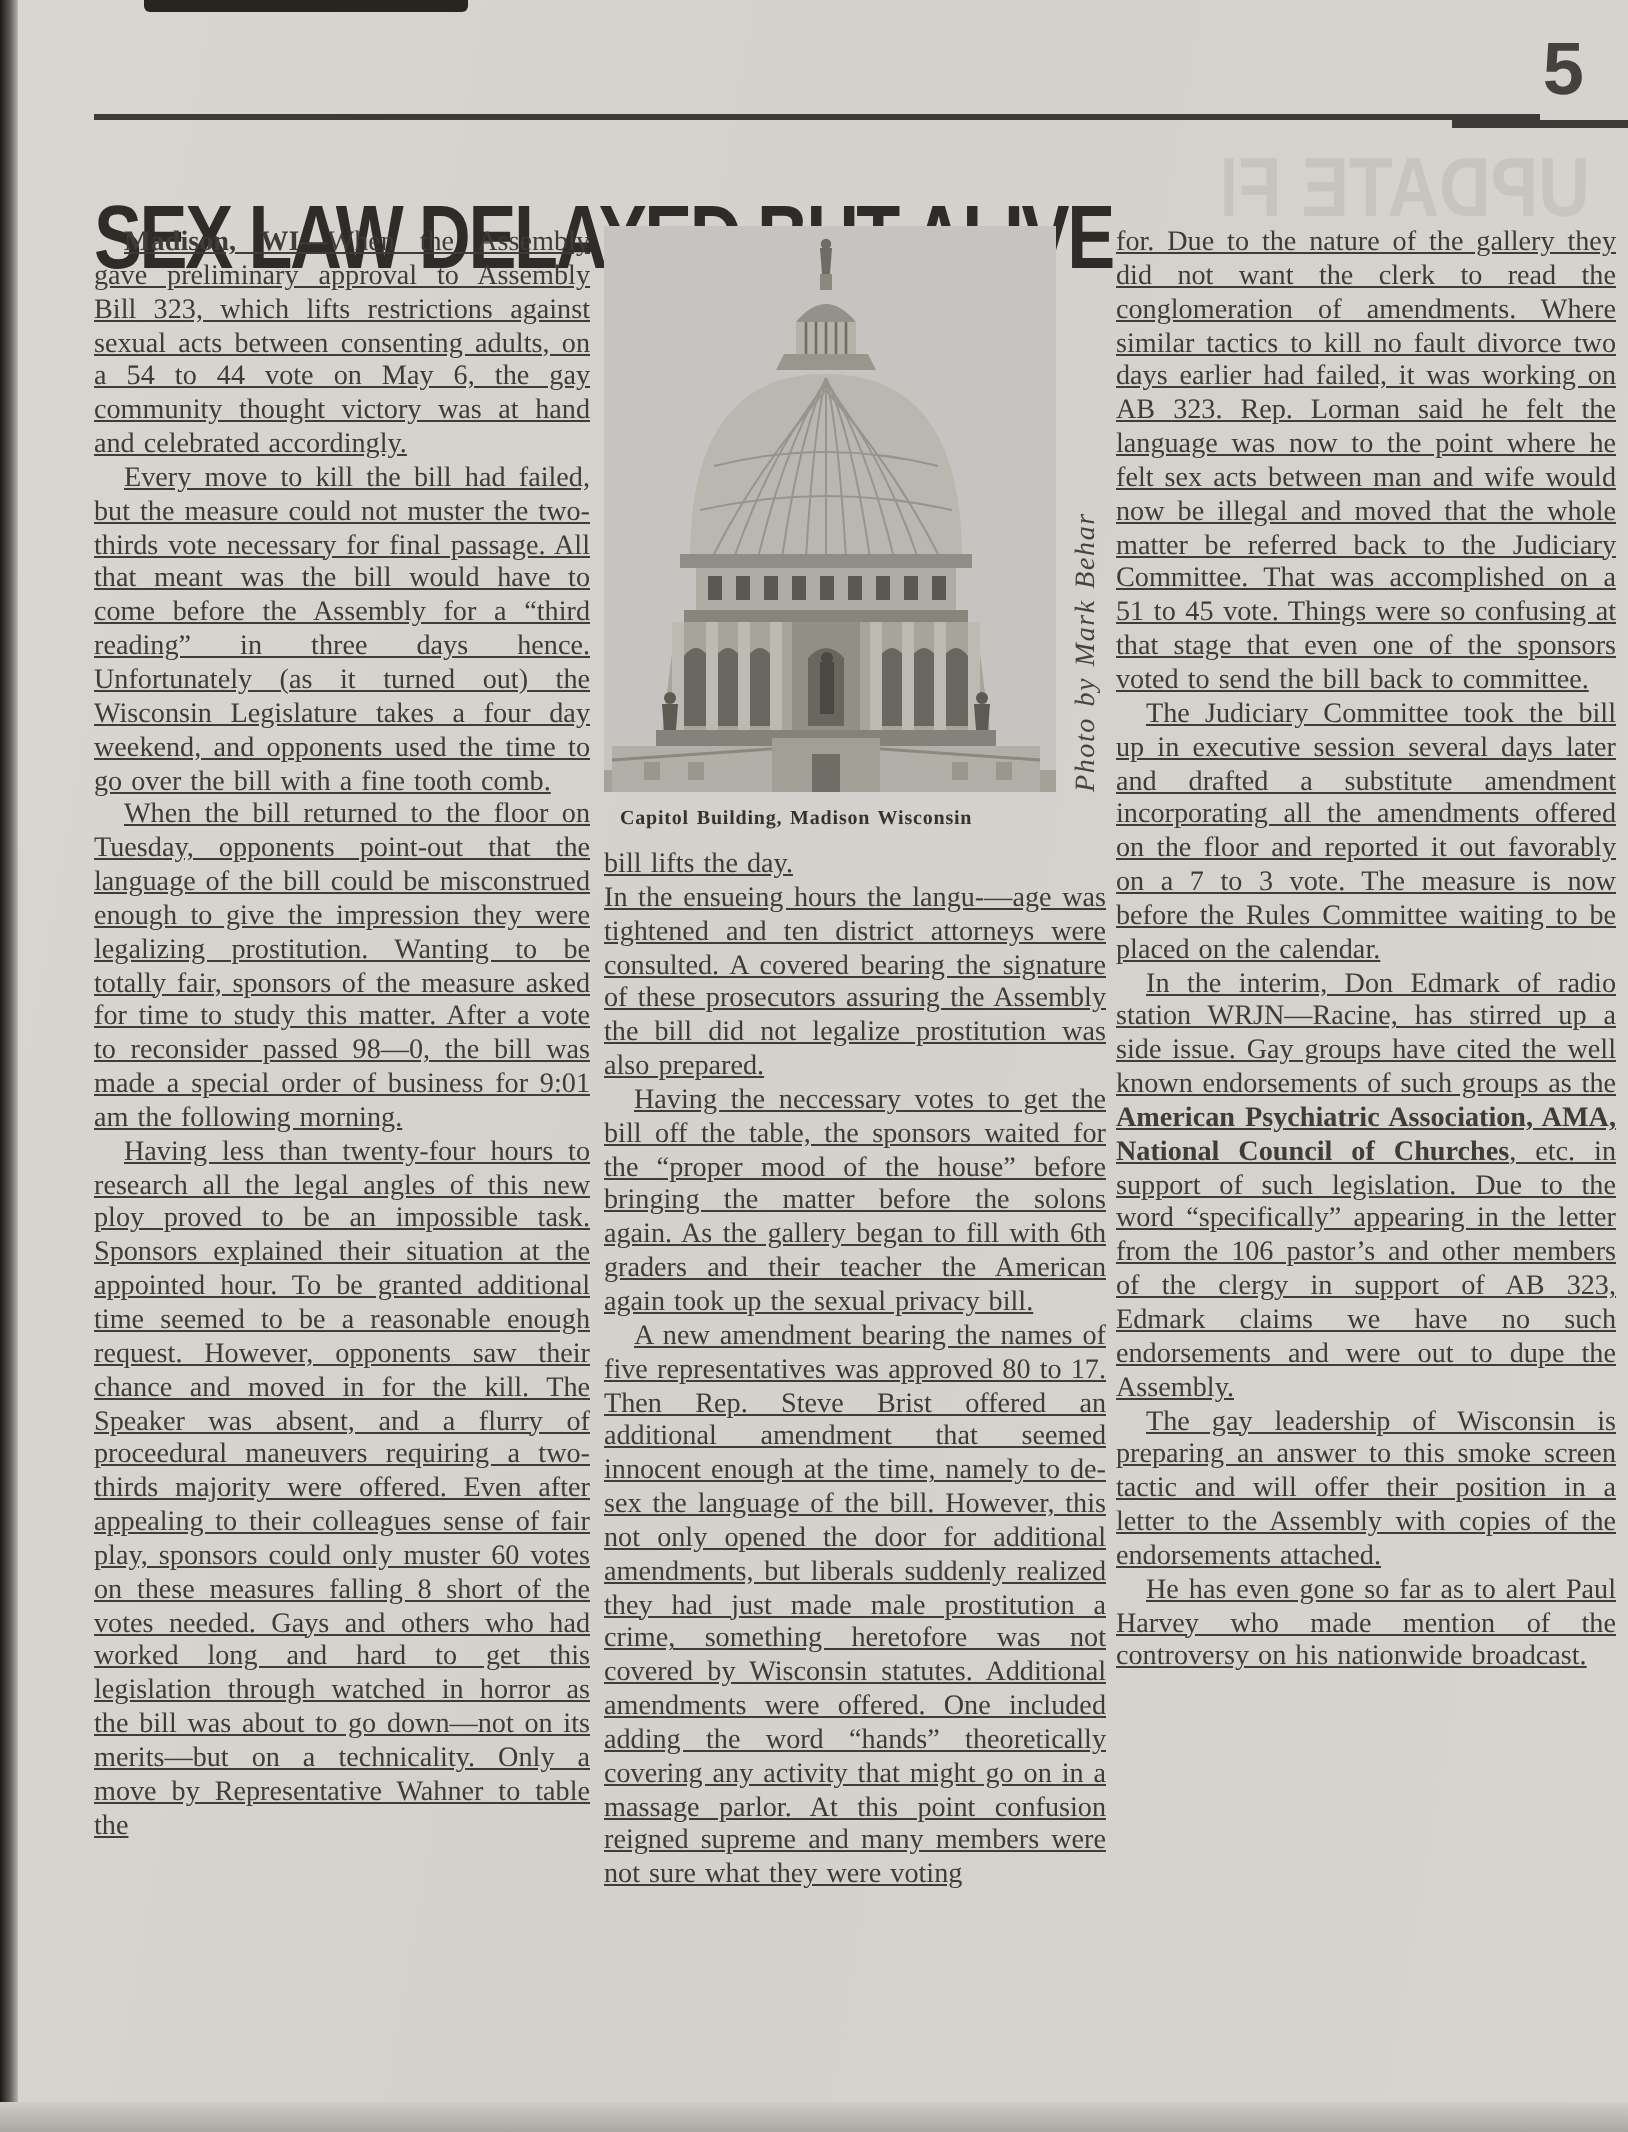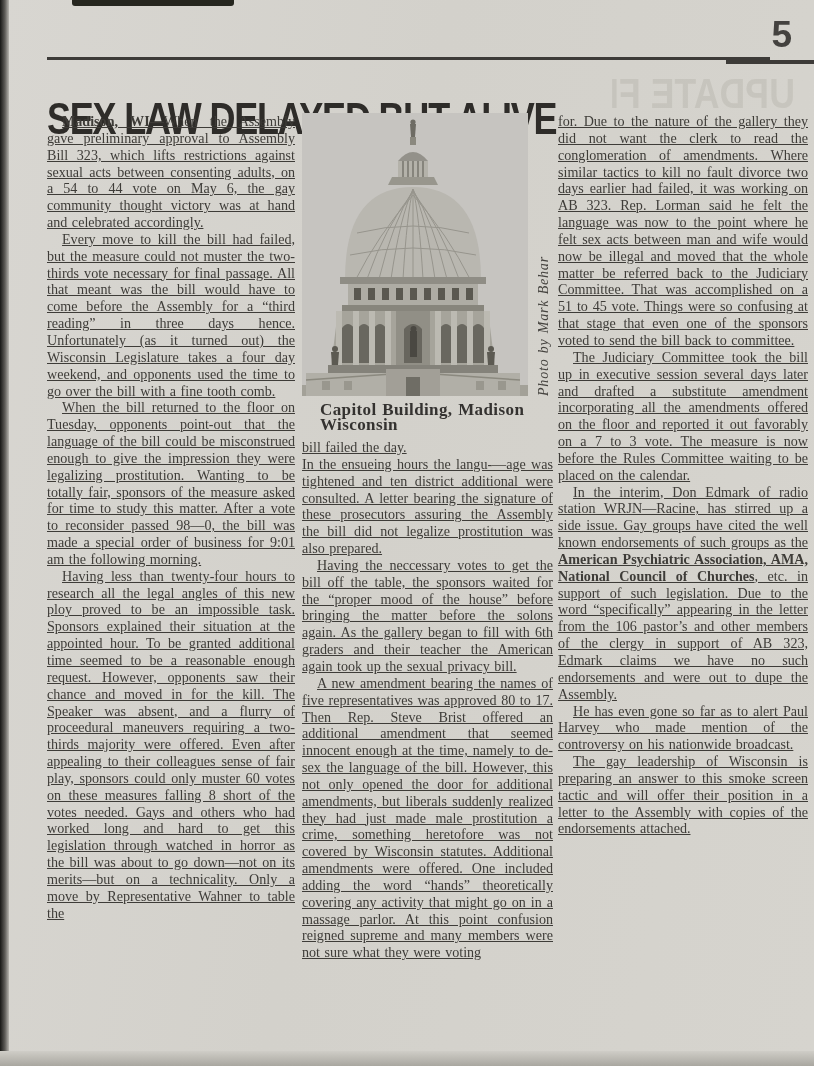--- a/index.html
+++ b/index.html
@@ -34,22 +34,22 @@
   .col p.indent { text-indent:15px; }
   #col1 { left:47px; }
   #col2 { left:302px; width:251px; }
   #col3 { left:558px; width:250px; }
   .photo-wrap { position:relative; width:251px; height:283px; }
   .photo-wrap svg { display:block; }
   .credit { position:absolute; right:0px; bottom:0px; height:283px;
     writing-mode:vertical-rl; transform:rotate(180deg);
     font-style:italic; font-size:14px; letter-spacing:0.8px; color:#45433f;
     display:flex; align-items:center; }
-  .caption { font-weight:700; font-size:17px; letter-spacing:0.4px;
-    color:#343230; margin:6px 0 7px 18px; text-align:left; line-height:15px; }
+  .caption { font-weight:700; font-size:10px; letter-spacing:0.4px;
+    color:#343230; margin:6px 0 7px 8px; text-align:left; line-height:15px; }
 </style>
 </head>
 <body>
 
 <div class="page">
   <div class="edge-left"></div>
   <div class="edge-top"></div>
   <div class="edge-bottom"></div>
 
   <div class="ghost">UPDATE FE</div>
@@ -152,27 +152,27 @@
           <rect x="20" y="268" width="8" height="9"></rect>
             <rect x="42" y="268" width="8" height="9"></rect>
           <rect x="174" y="268" width="8" height="9"></rect>
             <rect x="196" y="268" width="8" height="9"></rect>
         </g>
       </svg>
       <div class="credit">Photo by Mark Behar</div>
     </div>
     <div class="caption">Capitol Building, Madison Wisconsin</div>
     <div>
-        <p><span>bill failed the day.</span></p>
-        <p><span>In the ensueing hours the langu-—age was tightened and ten district additional were consulted.  A letter bearing the signature of these prosecutors assuring the Assembly the bill did not legalize prostitution was also prepared.</span></p>
+        <p><span>bill lifts the day.</span></p>
+        <p><span>In the ensueing hours the langu-—age was tightened and ten district attorneys were consulted.  A covered bearing the signature of these prosecutors assuring the Assembly the bill did not legalize prostitution was also prepared.</span></p>
         <p class="indent"><span>Having the neccessary votes to get the bill off the table, the sponsors waited for the “proper mood of the house” before bringing the matter before the solons again.  As the gallery began to fill with 6th graders and their teacher the American again took up the sexual privacy bill.</span></p>
         <p class="indent"><span>A new amendment bearing the names of five representatives was approved 80 to 17.  Then Rep. Steve Brist offered an additional amendment that seemed innocent enough at the time, namely to de-sex the language of the bill.  However, this not only opened the door for additional amendments, but liberals suddenly realized they had just made male prostitution a crime, something heretofore was not covered by Wisconsin statutes.  Additional amendments were offered. One included adding the word “hands” theoretically covering any activity that might go on in a massage parlor. At this point confusion reigned supreme and many members were not sure what they were voting</span></p>
       </div>
   </div>
 
   <div class="col" id="col3">
       <p><span>for.  Due to the nature of the gallery they did not want the clerk to read the conglomeration of amendments.  Where similar tactics to kill no fault divorce two days earlier had failed, it was working on AB 323.  Rep. Lorman said he felt the language was now to the point where he felt sex acts between man and wife would now be illegal and moved that the whole matter be referred back to the Judiciary Committee.  That was accomplished on a 51 to 45 vote.  Things were so confusing at that stage that even one of the sponsors voted to send the bill back to committee.</span></p>
       <p class="indent"><span>The Judiciary Committee took the bill up in executive session several days later and drafted a substitute amendment incorporating all the amendments offered on the floor and reported it out favorably on a 7 to 3 vote.  The measure is now before the Rules Committee waiting to be placed on the calendar.</span></p>
       <p class="indent"><span>In the interim, Don Edmark of radio station WRJN—Racine, has stirred up a side issue.  Gay groups have cited the well known endorsements of such groups as the </span><span style="font-weight: 700;">American Psychiatric Association, AMA, National Council of Churches</span><span>, etc. in support of such legislation. Due to the word “specifically” appearing in the letter from the 106 pastor’s and other members of the clergy in support of AB 323, Edmark claims we have no such endorsements and were out to dupe the Assembly.</span></p>
+      <p class="indent"><span>The gay leadership of Wisconsin is preparing an answer to this smoke screen tactic and will offer their position in a letter to the Assembly with copies of the endorsements attached.</span></p>
       <p class="indent"><span>He has even gone so far as to alert Paul Harvey who made mention of the controversy on his nationwide broadcast.</span></p>
-      <p class="indent"><span>The gay leadership of Wisconsin is preparing an answer to this smoke screen tactic and will offer their position in a letter to the Assembly with copies of the endorsements attached.</span></p>
     </div>
 </div>
 
 </body></html>

